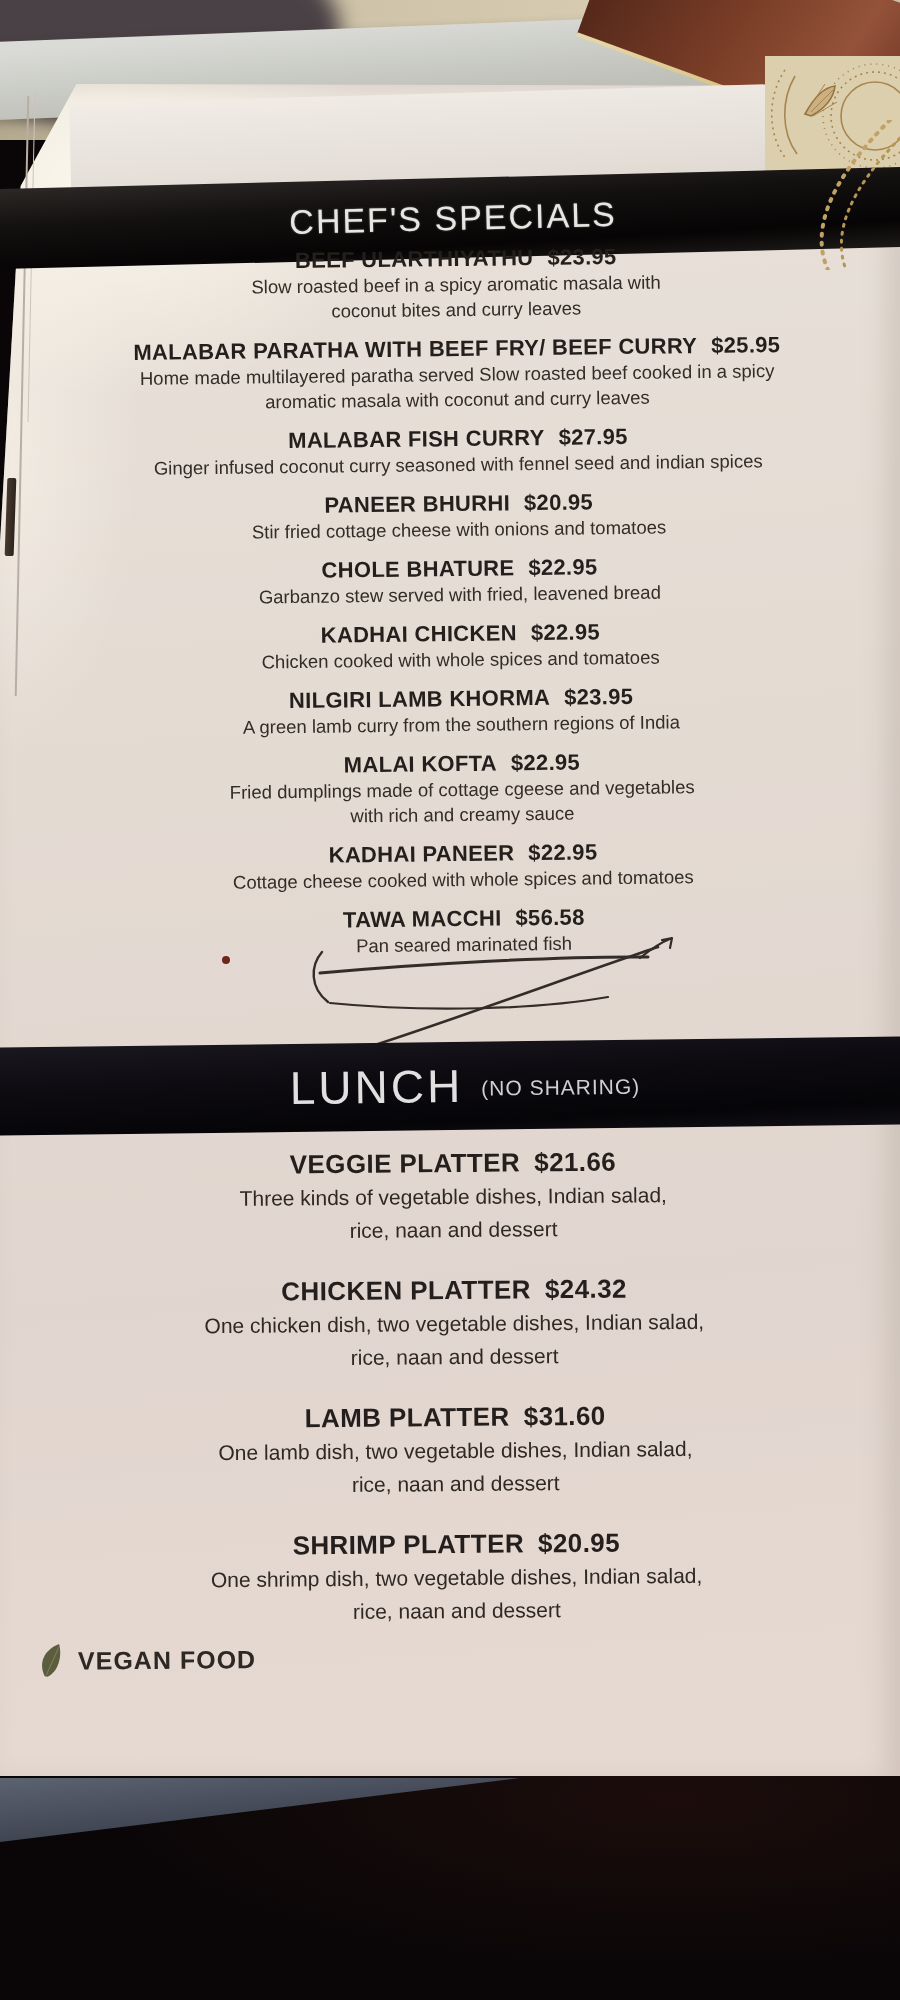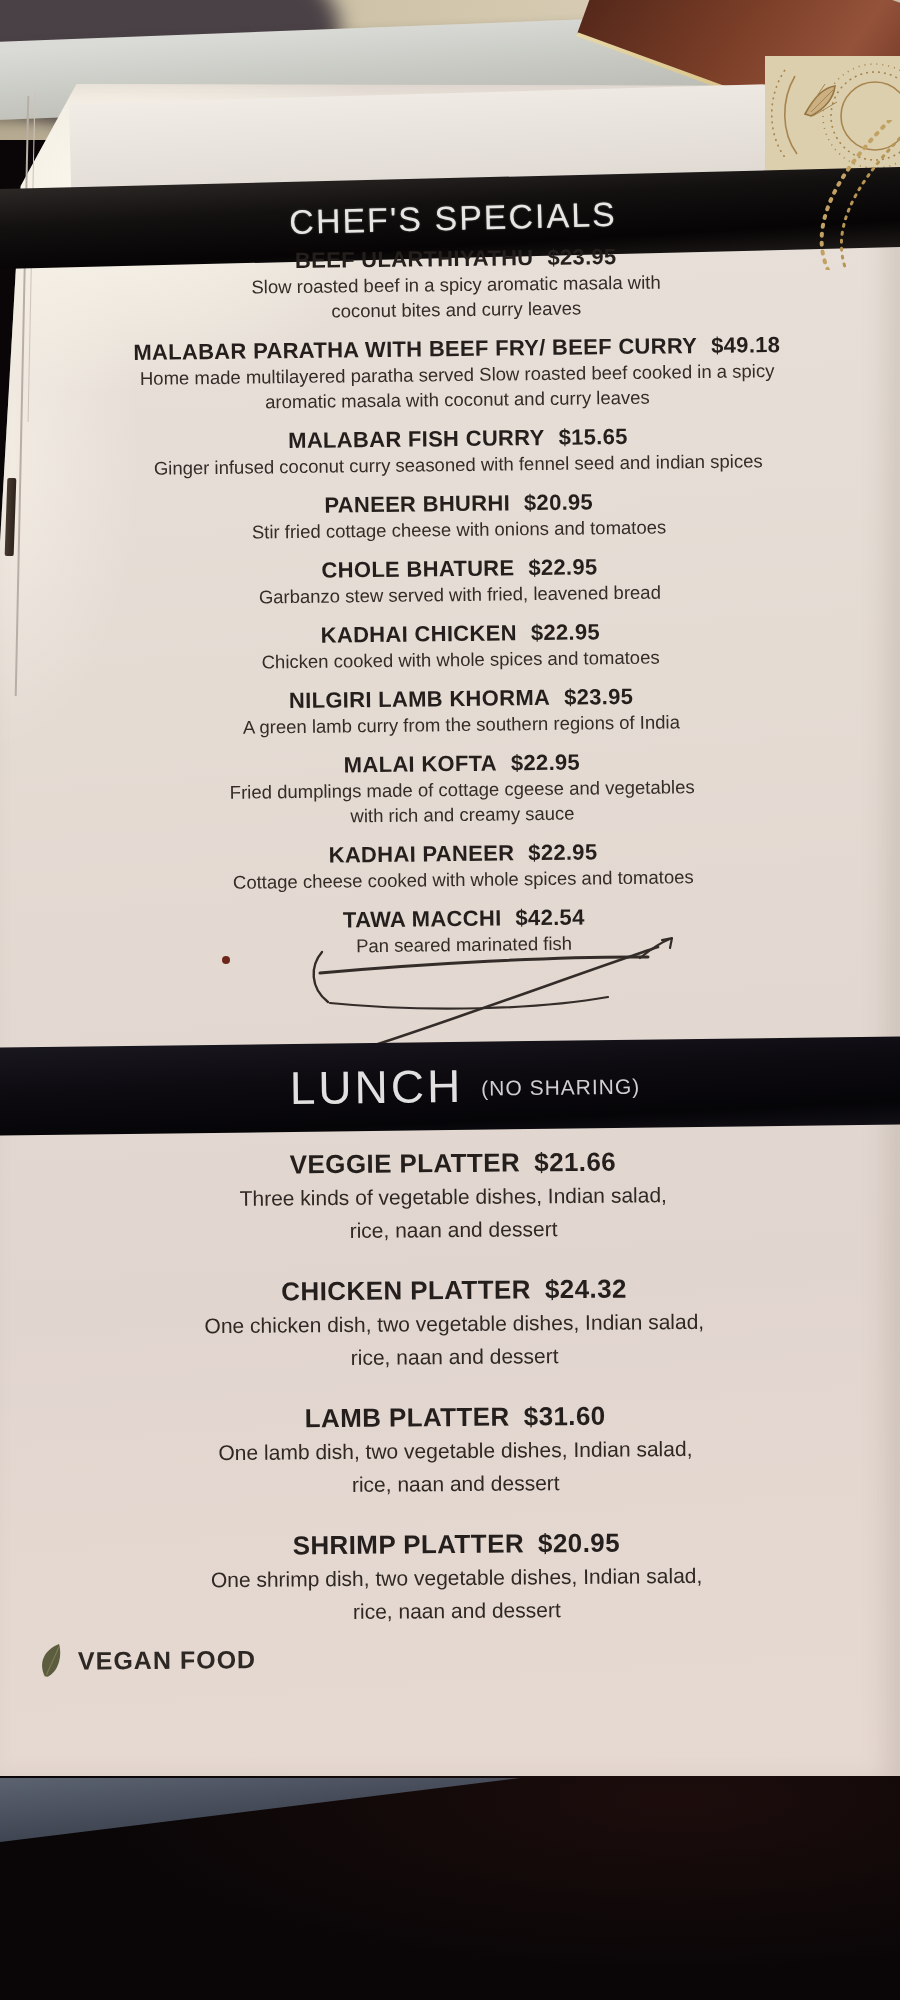--- a/index.html
+++ b/index.html
@@ -113,26 +113,26 @@
   <path d="M130 18 C 80 70, 62 112, 76 150" fill="none" stroke="#b79554" stroke-width="3" stroke-dasharray="2,6" stroke-linecap="round"></path>
 </svg>
 
 <div class="abs menu-col" id="chefs-items">
     <div class="menu-item">
       <div class="item-title"><span class="nm">BEEF ULARTHIYATHU</span><span class="pr">$23.95</span></div>
       <div class="item-desc">Slow roasted beef in a spicy aromatic masala with</div>
       <div class="item-desc">coconut bites and curry leaves</div>
     </div>
     <div class="menu-item">
-      <div class="item-title"><span class="nm">MALABAR PARATHA WITH BEEF FRY/ BEEF CURRY</span><span class="pr">$49.18</span></div>
+      <div class="item-title"><span class="nm">MALABAR PARATHA WITH BEEF FRY/ BEEF CURRY</span><span class="pr">$25.95</span></div>
       <div class="item-desc">Home made multilayered paratha served Slow roasted beef cooked in a spicy</div>
       <div class="item-desc">aromatic masala with coconut and curry leaves</div>
     </div>
     <div class="menu-item">
-      <div class="item-title"><span class="nm">MALABAR FISH CURRY</span><span class="pr">$15.65</span></div>
+      <div class="item-title"><span class="nm">MALABAR FISH CURRY</span><span class="pr">$27.95</span></div>
       <div class="item-desc">Ginger infused coconut curry seasoned with fennel seed and indian spices</div>
     </div>
     <div class="menu-item">
       <div class="item-title"><span class="nm">PANEER BHURHI</span><span class="pr">$20.95</span></div>
       <div class="item-desc">Stir fried cottage cheese with onions and tomatoes</div>
     </div>
     <div class="menu-item">
       <div class="item-title"><span class="nm">CHOLE BHATURE</span><span class="pr">$22.95</span></div>
       <div class="item-desc">Garbanzo stew served with fried, leavened bread</div>
     </div>
@@ -147,21 +147,21 @@
     <div class="menu-item">
       <div class="item-title"><span class="nm">MALAI KOFTA</span><span class="pr">$22.95</span></div>
       <div class="item-desc">Fried dumplings made of cottage cgeese and vegetables</div>
       <div class="item-desc">with rich and creamy sauce</div>
     </div>
     <div class="menu-item">
       <div class="item-title"><span class="nm">KADHAI PANEER</span><span class="pr">$22.95</span></div>
       <div class="item-desc">Cottage cheese cooked with whole spices and tomatoes</div>
     </div>
     <div class="menu-item struck">
-      <div class="item-title"><span class="nm">TAWA MACCHI</span><span class="pr">$42.54</span></div>
+      <div class="item-title"><span class="nm">TAWA MACCHI</span><span class="pr">$56.58</span></div>
       <div class="item-desc">Pan seared marinated fish</div>
     </div>
   </div>
 
 <div class="abs" id="red-dot"></div>
 
 <svg class="abs overlay" style="left:0;top:0;" width="900" height="2000">
   <g fill="none" stroke="#332c28" stroke-linecap="round">
     <path d="M320 973 C 420 964, 560 956, 648 957" stroke-width="3"></path>
     <path d="M322 952 C 310 966, 310 988, 328 1002" stroke-width="2.4"></path>

